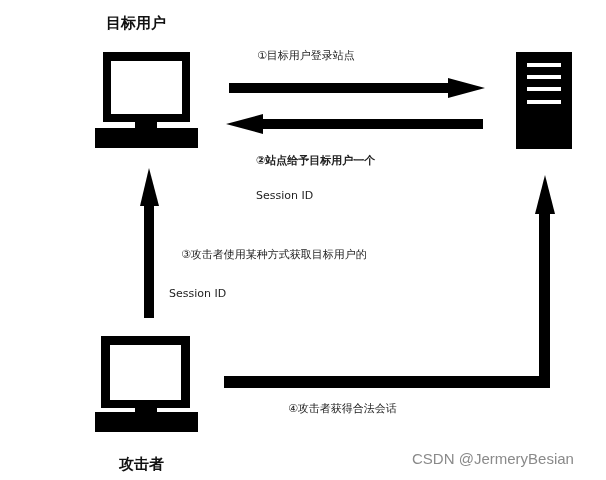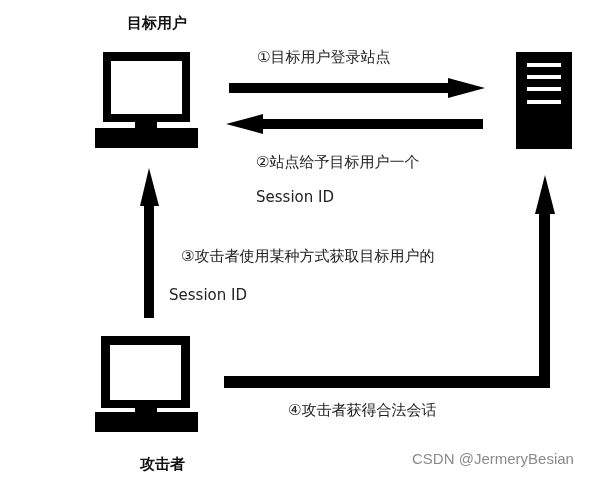--- a/index.html
+++ b/index.html
@@ -1,20 +1,20 @@
 <!DOCTYPE html>
 <html><head>
   <meta charset="utf-8">
   <style>
     html, body { margin: 0; padding: 0; background: #ffffff; }
     body { width: 606px; height: 480px; position: relative; overflow: hidden;
            font-family: "DejaVu Sans", sans-serif; color: #1a1a1a; }
     .abs { position: absolute; }
-    .node-label { font-weight: bold; font-size: 15px; color: #111; white-space: nowrap; margin-left: 21px; }
-    .step-text { font-size: 15px; color: #222; white-space: nowrap; line-height: 1; }
+    .node-label { font-weight: bold; font-size: 15px; color: #111; white-space: nowrap; }
+    .step-text { font-size: 11px; color: #222; white-space: nowrap; line-height: 1; }
     .watermark { font-family: "Liberation Sans", sans-serif; font-size: 15px; color: #8a8a8a; white-space: nowrap; margin-left: 12px; }
     svg.diagram { position: absolute; left: 0; top: 0; }
   </style>
 </head>
 <body>
 
 <svg class="diagram" width="606" height="480" viewBox="0 0 606 480">
 
   <g>
     <rect x="103" y="52" width="87" height="70" fill="#000"></rect>
@@ -58,21 +58,21 @@
     <rect x="539" y="210" width="11" height="178" fill="#000"></rect>
     <polygon points="535,214 545,175 555,214" fill="#000"></polygon>
   </g>
 </svg>
 
 <div class="abs node-label" style="left:106px; top:14px;">目标用户</div>
 <div class="abs node-label" style="left:119px; top:455px;">攻击者</div>
 
 <div class="abs step-text" style="left:257px; top:50px;">①目标用户登录站点</div>
 
-<div class="abs step-text" style="left:256px; top:155px;">②站点给予目标用户一个</div>
+<div class="abs step-text" style="left:256px; top:155px;font-weight:bold;">②站点给予目标用户一个</div>
 <div class="abs step-text" style="left:256px; top:190px;">Session ID</div>
 
 <div class="abs step-text" style="left:169px; top:249px;margin-left:12px;">③攻击者使用某种方式获取目标用户的</div>
 <div class="abs step-text" style="left:169px; top:288px;">Session ID</div>
 
 <div class="abs step-text" style="left:288px; top:403px;">④攻击者获得合法会话</div>
 
 <div class="abs watermark" style="left:400px; top:450px;">CSDN @JermeryBesian</div>
 
 </body></html>

